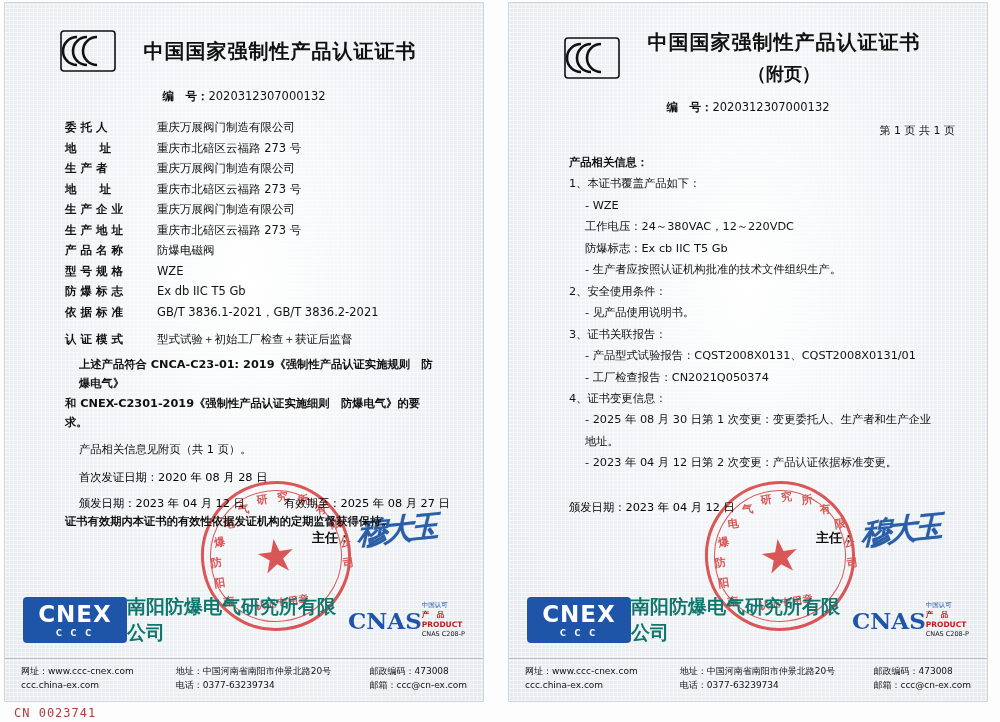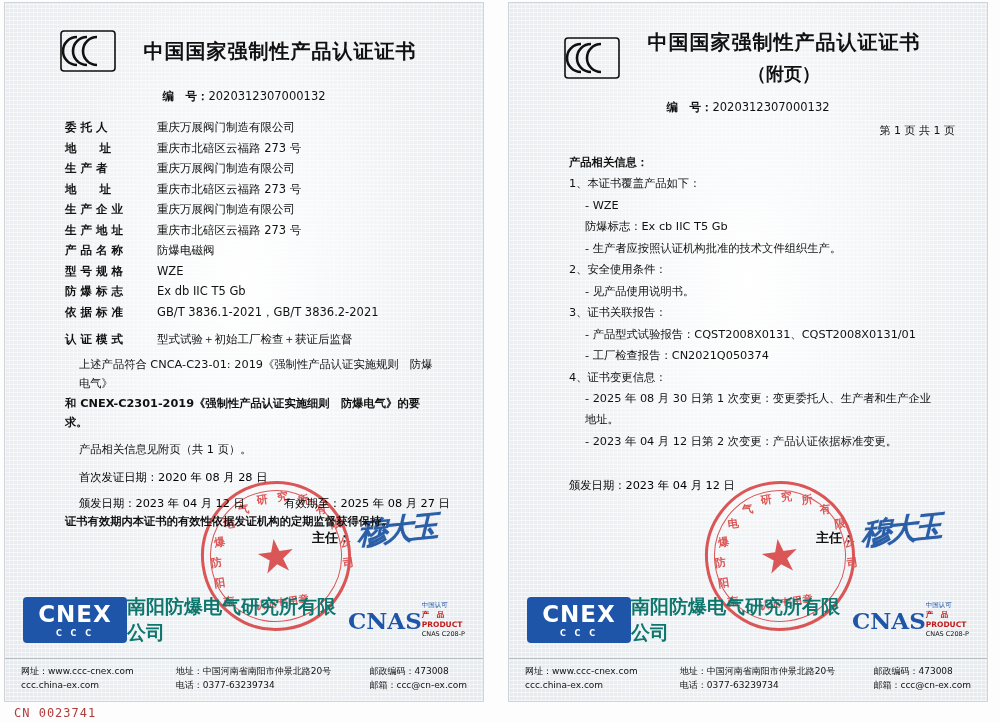--- a/index.html
+++ b/index.html
@@ -59,21 +59,21 @@
     width:92px;flex:0 0 92px;font-weight:bold;
     display:flex;justify-content:space-between;
   }
   .fvalue{flex:1;}
   .gap{height:7px;}
 
   .para{
     margin-top:9px;padding-left:34px;padding-right:18px;
     font-size:11.3px;line-height:1.65;color:#111;
   }
-  .para.bold{font-weight:normal;padding-left:48px;text-indent:0;}
+  .para.bold{font-weight:bold;padding-left:48px;text-indent:0;}
   .para.bold2{font-weight:bold;padding-left:34px;}
   .para.ind{padding-left:48px;}
   .dateline{display:flex;padding-left:48px;font-size:11.3px;margin-top:11px;}
   .dateline .a{width:205px;}
 
   
   .rinfo{margin-top:14px;padding-left:34px;padding-right:20px;font-size:11.3px;color:#111;line-height:1.9;}
   .rinfo .h{font-weight:bold;}
   .rinfo .l1{}
   .rinfo .l2{padding-left:16px;}
@@ -324,20 +324,21 @@
 
       <div class="certno" style="margin-top:14px">
         <span>编　号：</span><span class="val">2020312307000132</span>
       </div>
       <div class="pageno">第 1 页 共 1 页</div>
 
       <div class="rinfo">
         <div class="h">产品相关信息：</div>
         <div class="l1">1、本证书覆盖产品如下：</div>
         <div class="l2">- WZE</div>
+        <div class="l2">工作电压：24～380VAC，12～220VDC</div>
         <div class="l2">防爆标志：Ex cb IIC T5 Gb</div>
         <div class="l2">- 生产者应按照认证机构批准的技术文件组织生产。</div>
         <div class="l1">2、安全使用条件：</div>
         <div class="l2">- 见产品使用说明书。</div>
         <div class="l1">3、证书关联报告：</div>
         <div class="l2">- 产品型式试验报告：CQST2008X0131、CQST2008X0131/01</div>
         <div class="l2">- 工厂检查报告：CN2021Q050374</div>
         <div class="l1">4、证书变更信息：</div>
         <div class="l2">- 2025 年 08 月 30 日第 1 次变更：变更委托人、生产者和生产企业地址。</div>
         <div class="l2">- 2023 年 04 月 12 日第 2 次变更：产品认证依据标准变更。</div>

